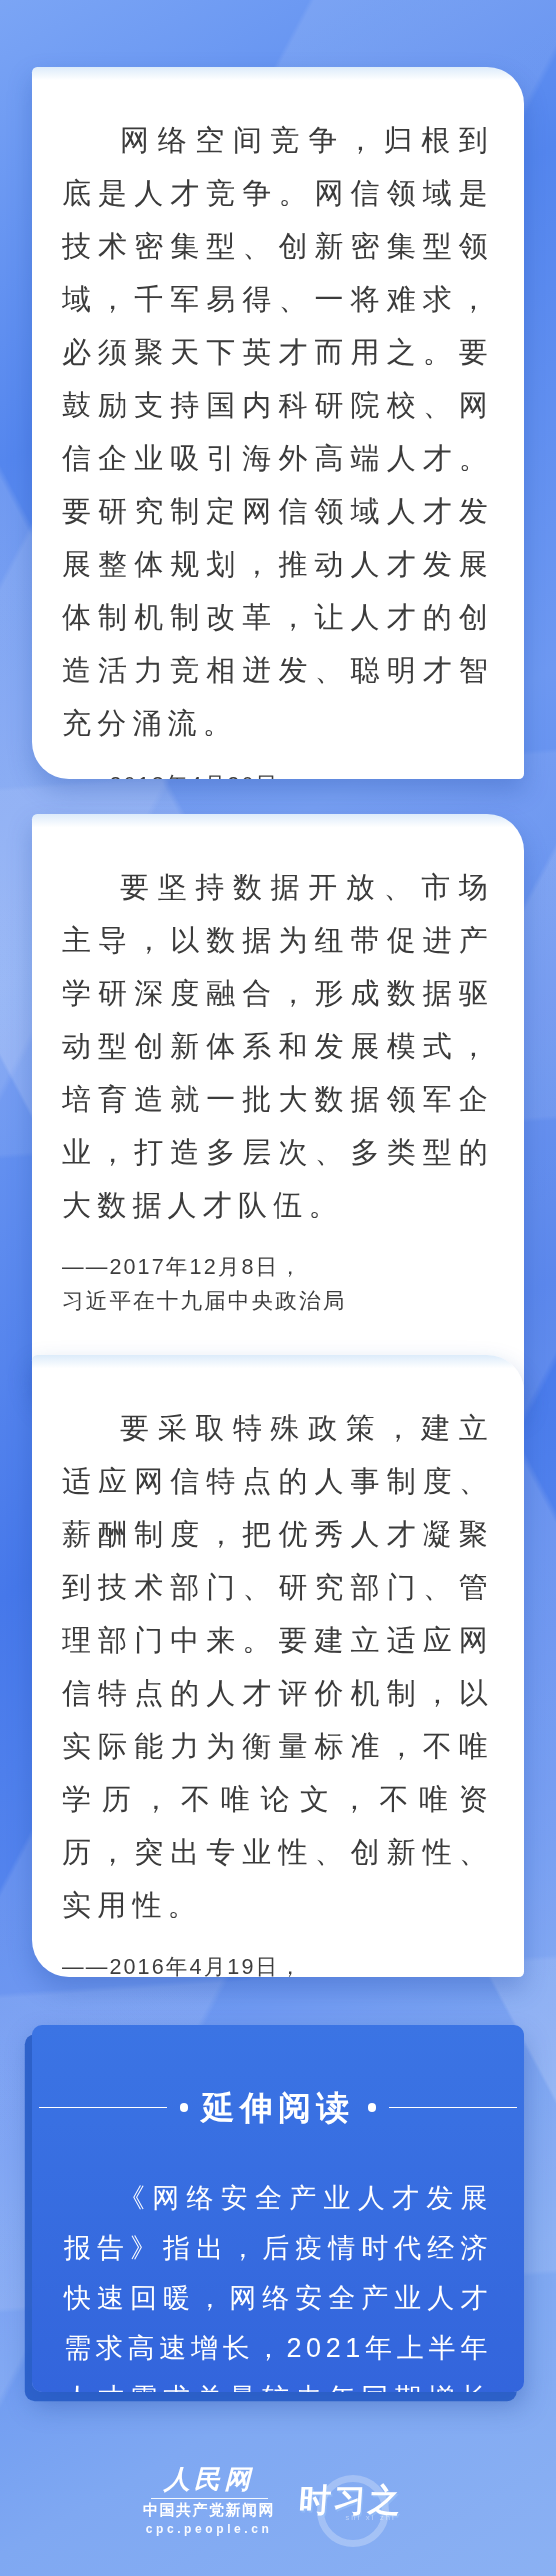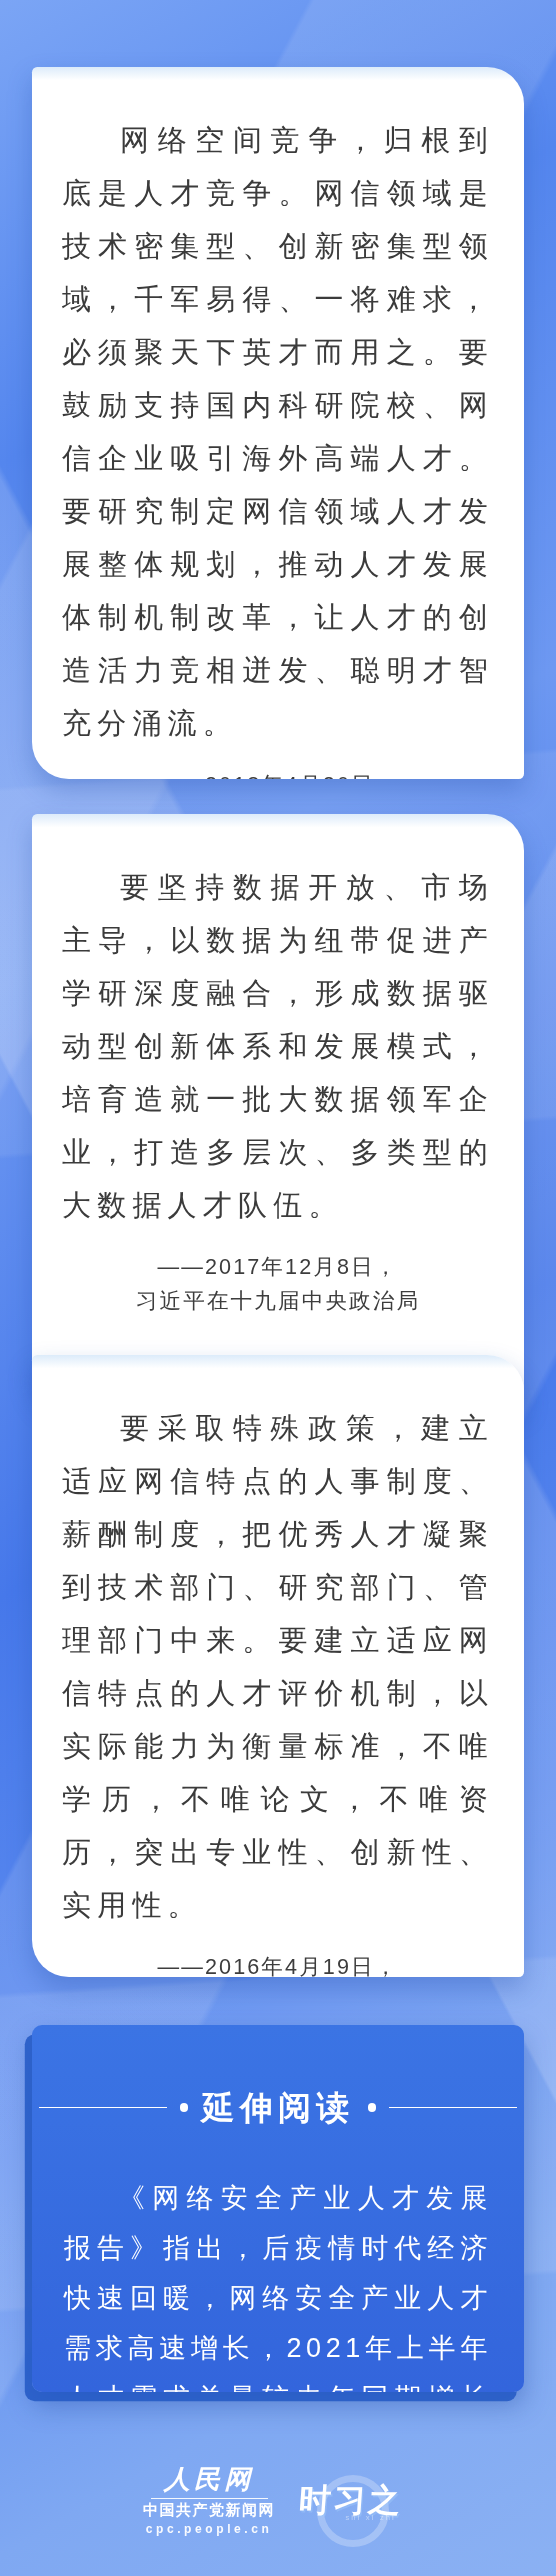--- a/index.html
+++ b/index.html
@@ -49,21 +49,21 @@
     line-height: 53px;
     letter-spacing: 6.2px;
     font-weight: 400;
     color: #3b3b3b;
     text-align: justify;
     text-indent: 2em;
   }
   .card .attr {
     margin: 0;
     padding: 17.5px 30px 0 30px;
-    text-align: center;
+    text-align: left;
     font-size: 21.6px;
     line-height: 34px;
     letter-spacing: 2.1px;
     color: #3d3d3d;
   }
   #card-1 { top: 67px;  height: 712px; }
   #card-2 { top: 814px; height: 591px;  }
   #card-3 { top: 1355px; height: 622px; }
 
   

